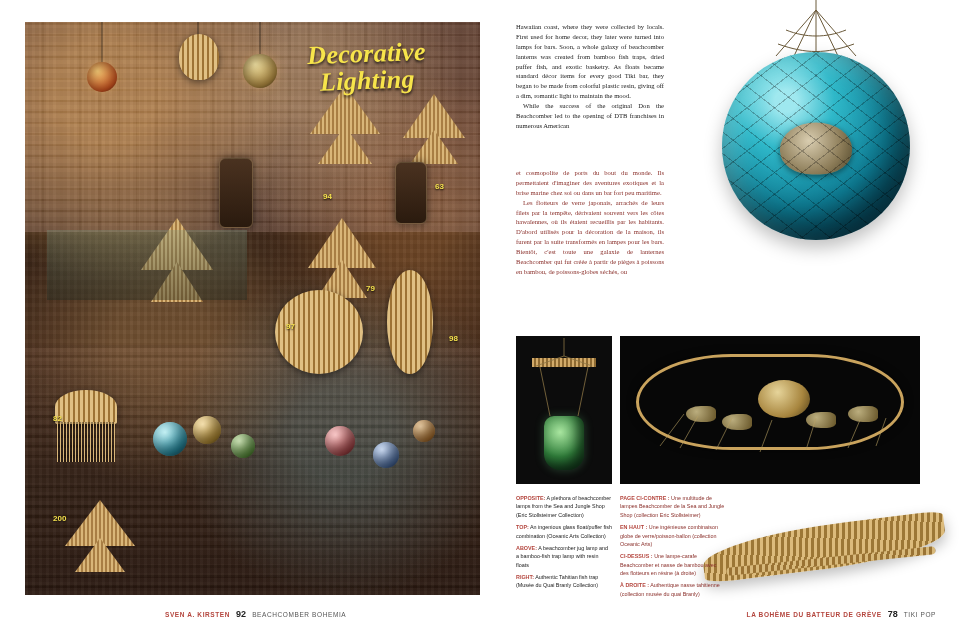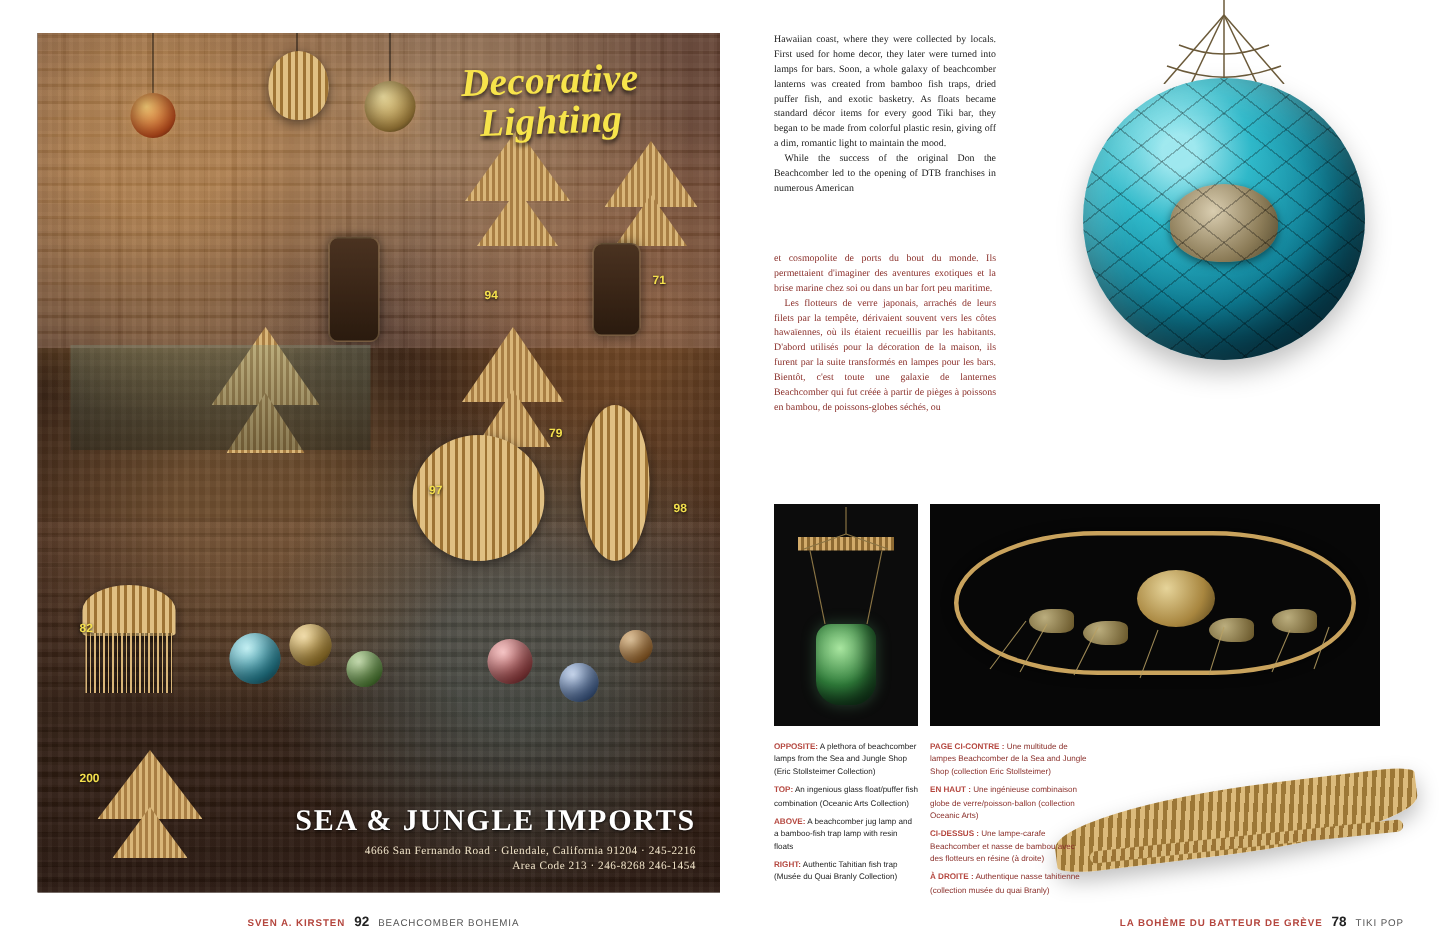--- a/index.html
+++ b/index.html
@@ -373,32 +373,27 @@
         <div class="thatch" style="position:absolute;left:0;top:0;width:70px;height:46px;clip-path:polygon(50% 0,100% 100%,0 100%);"></div>
         <div class="thatch" style="position:absolute;left:10px;top:38px;width:50px;height:34px;clip-path:polygon(50% 0,100% 100%,0 100%);"></div>
       </div>
 
       <div class="deco-title">
         <div>Decorative</div>
         <div>Lighting</div>
       </div>
 
       <div class="callout" style="left:298px;top:138px;margin-top:32px;">94</div>
-      <div class="callout" style="left:410px;top:160px;">71</div>
+      <div class="callout" style="left:410px;top:160px;">63</div>
       <div class="callout" style="left:341px;top:262px;">79</div>
       <div class="callout" style="left:232px;top:300px;padding-left:29px;">97</div>
       <div class="callout" style="left:424px;top:312px;">98</div>
       <div class="callout" style="left:28px;top:392px;">82</div>
       <div class="callout" style="left:28px;top:492px;">200</div>
 
-      <div class="ad-footer">
-        <div class="ad-brand">SEA &amp; JUNGLE IMPORTS</div>
-        <div class="ad-line">4666 San Fernando Road · Glendale, California 91204 · 245-2216</div>
-        <div class="ad-line2">Area Code 213 · 246-8268   246-1454</div>
-      </div>
     </div>
 
     <div class="foot-left">
       <span class="foot-author">SVEN A. KIRSTEN</span>
       <span class="foot-num">92</span>
       <span class="foot-chapter">BEACHCOMBER BOHEMIA</span>
     </div>
   </div>
 
   <div class="page-right">

